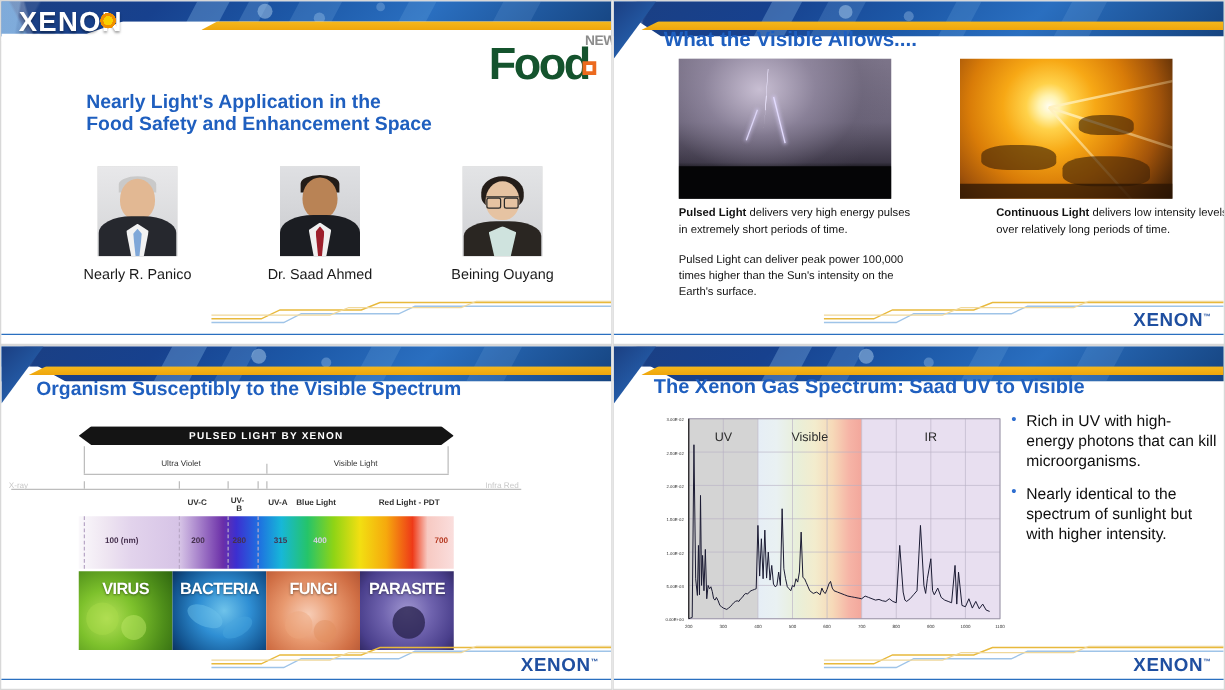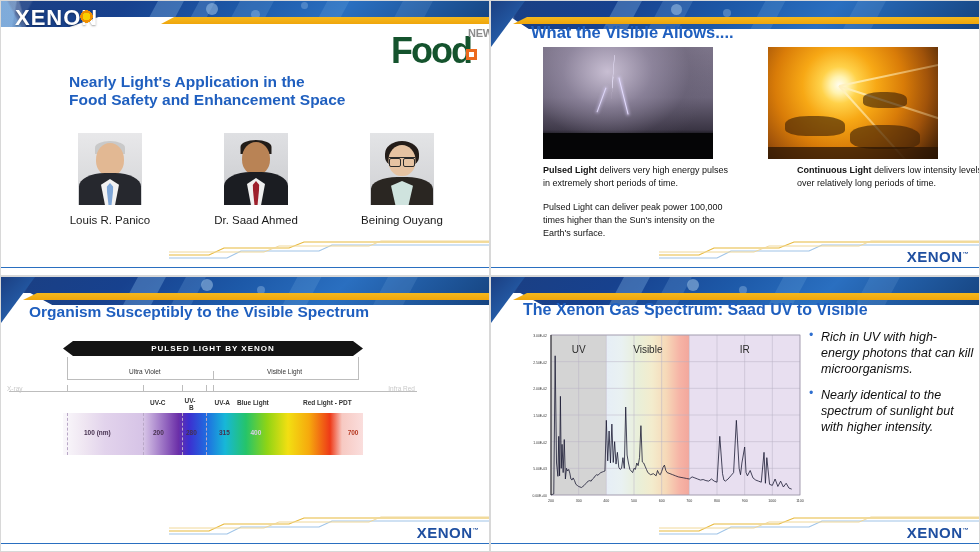--- a/index.html
+++ b/index.html
@@ -255,21 +255,21 @@
   .org .blobby { position: absolute; border-radius: 50%; opacity: .45; }
 
   
   #slide4 .s4-title { left: 32px; top: 24px; font-size: 16px; }
   .chart-wrap { position: absolute; left: 14px; top: 50px; width: 305px; height: 190px; }
   .bullets {
     position: absolute; left: 318px; top: 52px; width: 165px;
     font-size: 12.5px; line-height: 1.28; color: #0f0f0f;
     font-family: "Liberation Sans", sans-serif;
   }
-  .bullets li { list-style: none; position: relative; padding-left: 12px; margin-bottom: 10px; font-style: italic; }
+  .bullets li { list-style: none; position: relative; padding-left: 12px; margin-bottom: 10px; }
   .bullets li::before {
     content: "•"; position: absolute; left: 0; top: -1px; color: #2f6fd0; font-size: 12px;
   }
 </style>
 </head>
 <body>
 
 <div class="grid">
 
   <div class="slide" id="slide1">
@@ -306,21 +306,21 @@
     <div class="people">
       <div class="person">
         <div class="headshot hs1">
           <div class="hs-bg"></div>
             <div class="hs-hair"></div>
             <div class="hs-head"></div>
           <div class="hs-body"></div>
             <div class="hs-shirt"></div>
             <div class="hs-tie"></div>
         </div>
-        <div class="pname">Louis R. Panico</div>
+        <div class="pname">Nearly R. Panico</div>
       </div>
       <div class="person">
         <div class="headshot hs2">
           <div class="hs-bg"></div>
             <div class="hs-hair"></div>
             <div class="hs-head"></div>
           <div class="hs-body"></div>
             <div class="hs-shirt"></div>
             <div class="hs-tie"></div>
         </div>
@@ -455,20 +455,41 @@
         <div class="vdash" style="left:39.5%;top:0;height:100%;"></div>
         <div class="vdash" style="left:47.5%;top:0;height:100%;"></div>
         <div class="spec-num onlight" style="left:7%;">100 (nm)</div>
         <div class="spec-num onlight" style="left:30%;">200</div>
         <div class="spec-num onlight" style="left:41%;">280</div>
         <div class="spec-num onlight" style="left:52%;">315</div>
         <div class="spec-num ondark" style="left:62.5%;">400</div>
         <div class="spec-num onred" style="right:1.5%;">700</div>
       </div>
 
+      <div class="organisms">
+        <div class="org virus">
+          <div class="blobby" style="left:8%;top:40%;width:26px;height:26px;background:#a8dc4a;"></div>
+          <div class="blobby" style="left:45%;top:55%;width:20px;height:20px;background:#c0e86a;"></div>
+          <span>VIRUS</span>
+        </div>
+        <div class="org bacteria">
+          <div class="blobby" style="left:15%;top:45%;width:30px;height:16px;background:#6fc3ea;transform:rotate(25deg);"></div>
+          <div class="blobby" style="left:52%;top:60%;width:26px;height:14px;background:#4aa6dd;transform:rotate(-30deg);"></div>
+          <span>BACTERIA</span>
+        </div>
+        <div class="org fungi">
+          <div class="blobby" style="left:20%;top:50%;width:22px;height:22px;background:#eda77c;"></div>
+          <div class="blobby" style="left:50%;top:62%;width:18px;height:18px;background:#e08e5e;"></div>
+          <span>FUNGI</span>
+        </div>
+        <div class="org parasite">
+          <div class="blobby" style="left:35%;top:45%;width:26px;height:26px;background:#2b2450;opacity:.8;"></div>
+          <span>PARASITE</span>
+        </div>
+      </div>
     </div>
 
     <div class="footer">
       <svg class="foot-steps" viewBox="0 0 320 22" preserveAspectRatio="none">
         <polyline points="0,16 40,16 55,9 120,9 135,3 320,3" fill="none" stroke="#e8b93c" stroke-width="1.1"></polyline>
         <polyline points="0,19 58,19 72,12 150,12 163,6 320,6" fill="none" stroke="#9fc4e8" stroke-width="1.1"></polyline>
         <polyline points="0,13 95,13 110,7 200,7 212,2 320,2" fill="none" stroke="#f0d89a" stroke-width="1"></polyline>
       </svg>
       <div class="foot-rule"></div>
       <div class="foot-logo">

